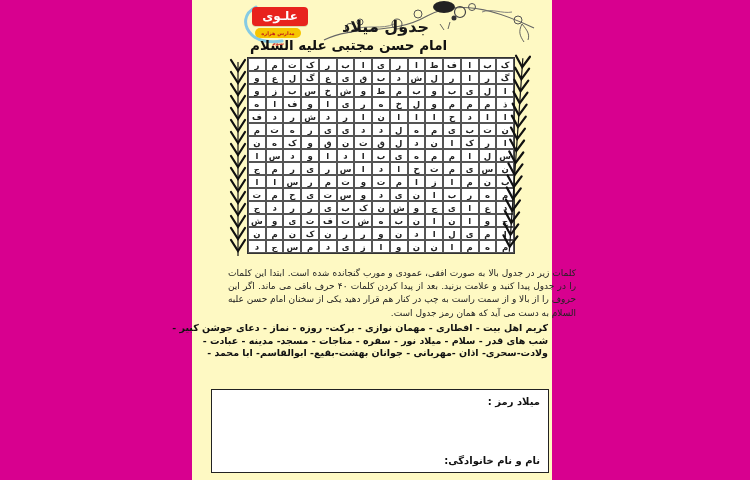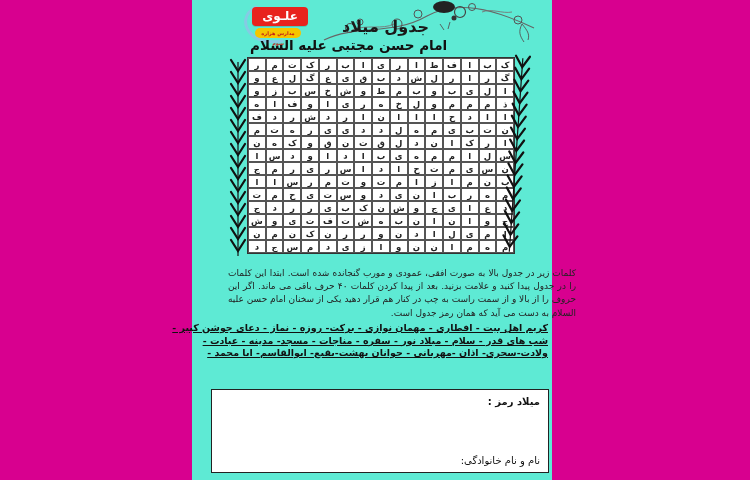--- a/index.html
+++ b/index.html
@@ -1,18 +1,18 @@
 <!DOCTYPE html>
 <html lang="fa"><head>
 <meta charset="utf-8">
 <style>
   html,body{margin:0;padding:0;}
   .canvas{position:relative;width:750px;height:480px;background:#d8008f;overflow:hidden;
           font-family:"DejaVu Sans",sans-serif;}
-  .page{position:absolute;left:192px;top:0;width:360px;height:480px;background:#5eead4;}
+  .page{position:absolute;left:192px;top:0;width:360px;height:480px;background:#fef9c3;}
   
   .logo{position:absolute;left:58px;top:5px;width:62px;height:36px;}
   .logo-red{position:absolute;left:2px;top:2px;width:56px;height:19px;background:#e8231d;
             border-radius:4px;color:#fff;font-weight:bold;font-size:12px;line-height:19px;
             text-align:center;direction:rtl;box-shadow:0 1px 0 #00000022;}
   .logo-yellow{position:absolute;left:5px;top:23px;width:46px;height:10px;background:#f6c500;
             border-radius:5px;color:#c21b17;font-weight:bold;font-size:5px;line-height:10px;
             text-align:center;direction:rtl;}
   .logo-swoosh{position:absolute;left:-8px;top:0px;}
   
@@ -31,28 +31,28 @@
   .garland{position:absolute;}
   .garland.left{left:37px;top:58px;}
   .garland.right{left:315px;top:54px;transform:rotate(4deg);}
   
   .guide-heading{position:absolute;left:8px;top:254px;width:348px;direction:rtl;
         font-size:10px;font-weight:bold;color:#111;}
   .guide-body{position:absolute;left:8px;top:267px;width:348px;direction:rtl;
         font-size:9px;line-height:13.2px;color:#222;text-align:justify;margin-left:28px;}
   .word-list{position:absolute;left:8px;top:322px;width:348px;direction:rtl;
         font-size:9.5px;font-weight:bold;color:#111;line-height:12.6px;}
-  .word-list .wl-line{white-space:nowrap;text-decoration:underline;}
+  .word-list .wl-line{white-space:nowrap;}
   
   .answer-box{position:absolute;left:19px;top:389px;width:336px;height:82px;
         border:1.5px solid #222;background:#fff;}
   .answer-label{position:absolute;right:8px;top:6px;direction:rtl;font-size:10px;
         font-weight:bold;color:#111;}
   .name-label{position:absolute;right:8px;bottom:6px;direction:rtl;font-size:10px;
-        font-weight:normal;color:#111;}
+        font-weight:bold;color:#111;}
 </style>
 </head>
 <body>
 
 <div class="canvas">
   <div class="page">
 
     <div class="logo">
       <svg class="logo-swoosh" width="76" height="40" viewBox="0 0 76 40">
         <path d="M14,2 C2,8 0,20 10,30 C16,36 28,38 40,36" fill="none" stroke="#85cbe4" stroke-width="3" stroke-linecap="round"></path>

